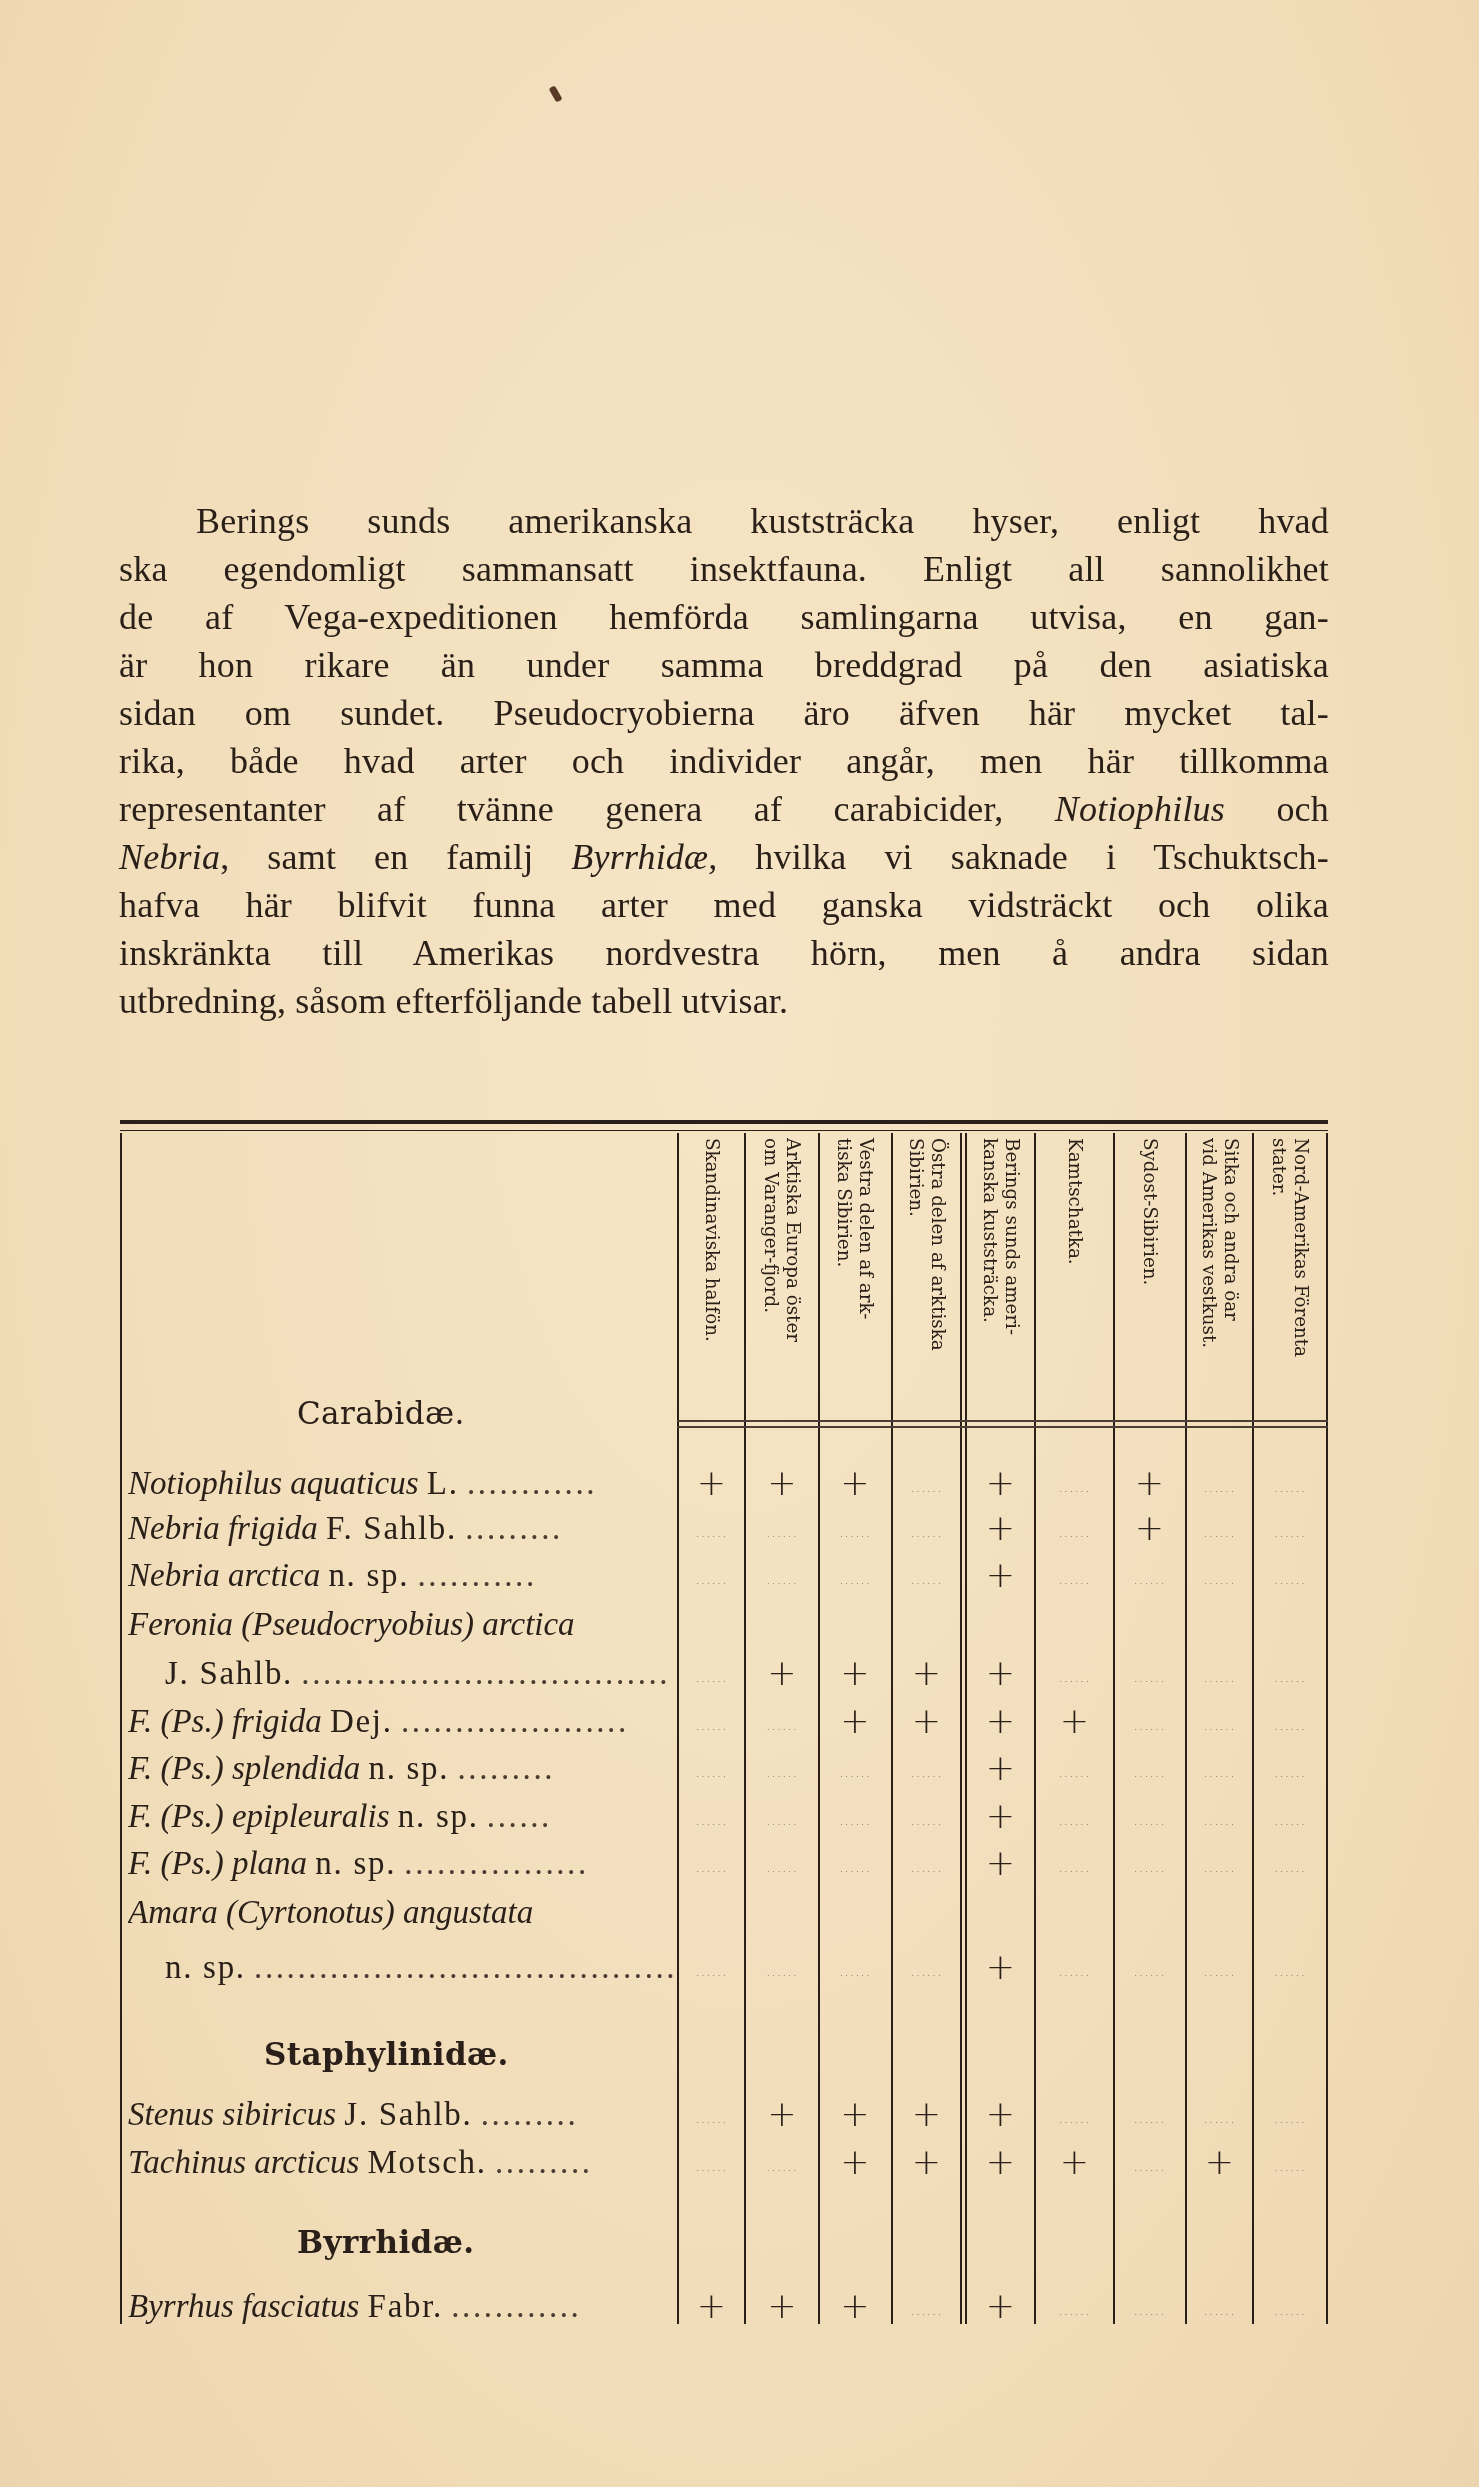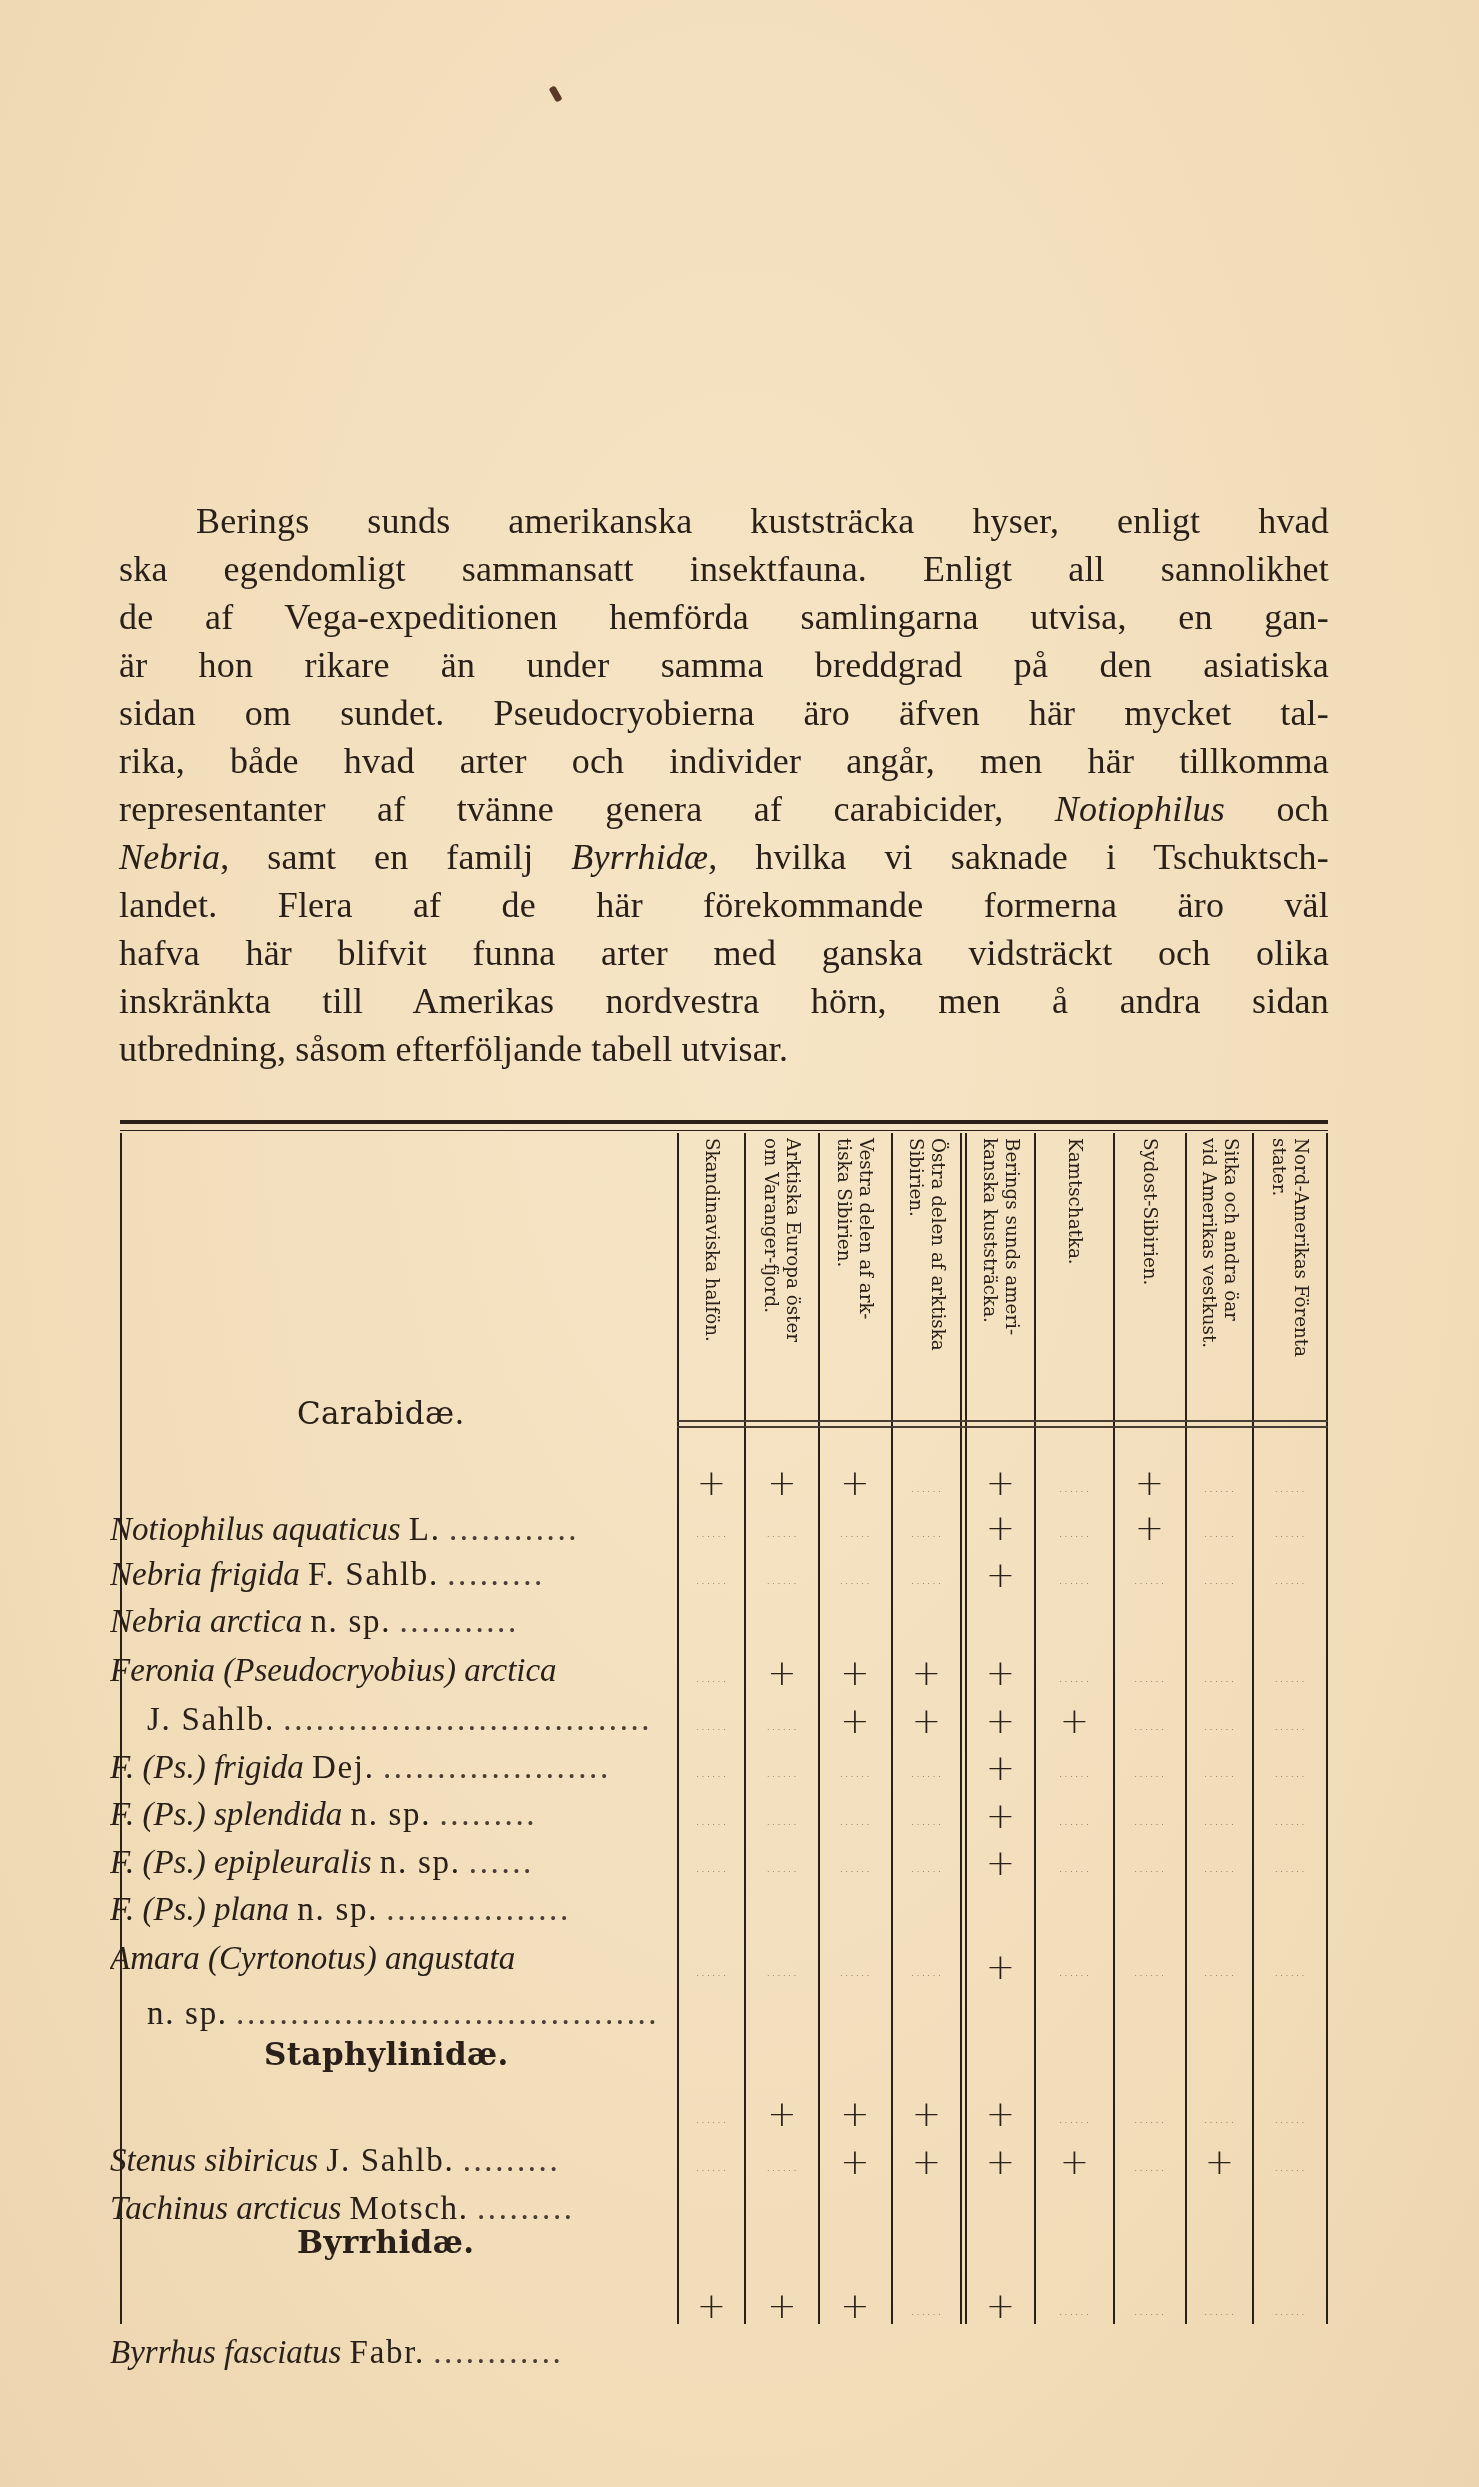--- a/index.html
+++ b/index.html
@@ -38,23 +38,23 @@
   }
   .colhead span { display: block; white-space: pre-line; }
 
   .family {
     position: absolute; font-family: "DejaVu Serif", serif; font-weight: bold;
     font-size: 31px; letter-spacing: 0.4px;
   }
   .family.light { font-weight: normal; }
 
   .rowlabel {
-    position: absolute; left: 110px; width: 548px; height: 44px;
+    position: absolute; left: 128px; width: 548px; height: 44px;
     font-family: "Liberation Serif", serif; font-size: 33px; line-height: 44px;
-    white-space: nowrap; overflow: hidden; margin-top: 46px;
+    white-space: nowrap; overflow: hidden;
   }
   .rowlabel i { font-style: italic; }
   .rowlabel .auth { letter-spacing: 1.7px; }
   .rowlabel .lead { letter-spacing: 2.6px; color: #4a3d33; }
 
   .cell {
     position: absolute; height: 44px; line-height: 44px; text-align: center;
     font-family: "DejaVu Sans", sans-serif; font-size: 35px; font-weight: 200;
   }
   .cell.dots { font-size: 14px; letter-spacing: 0.9px; line-height: 52px; color: #4a3d33; }
@@ -66,21 +66,20 @@
 
 <div class="para">
   <span class="line indent">Berings sunds amerikanska kuststräcka hyser, enligt hvad</span>
   <span class="line">ska egendomligt sammansatt insektfauna. Enligt all sannolikhet</span>
   <span class="line">de af Vega-expeditionen hemförda samlingarna utvisa, en gan-</span>
   <span class="line">är hon rikare än under samma breddgrad på den asiatiska</span>
   <span class="line">sidan om sundet. Pseudocryobierna äro äfven här mycket tal-</span>
   <span class="line">rika, både hvad arter och individer angår, men här tillkomma</span>
   <span class="line"><span>representanter af tvänne genera af carabicider, </span><i>Notiophilus</i><span> och</span></span>
   <span class="line"><i>Nebria</i><span>, samt en familj </span><i>Byrrhidæ,</i><span> hvilka vi saknade i Tschuktsch-</span></span>
-  <span class="line">landet. Flera af de här förekommande formerna äro väl</span>
   <span class="line">hafva här blifvit funna arter med ganska vidsträckt och olika</span>
   <span class="line">inskränkta till Amerikas nordvestra hörn, men å andra sidan</span>
   <span class="line last">utbredning, såsom efterföljande tabell utvisar.</span>
 </div>
 
 <div class="table">
   <div class="rule-thick"></div>
   <div class="rule-thin"></div>
 </div>
 

